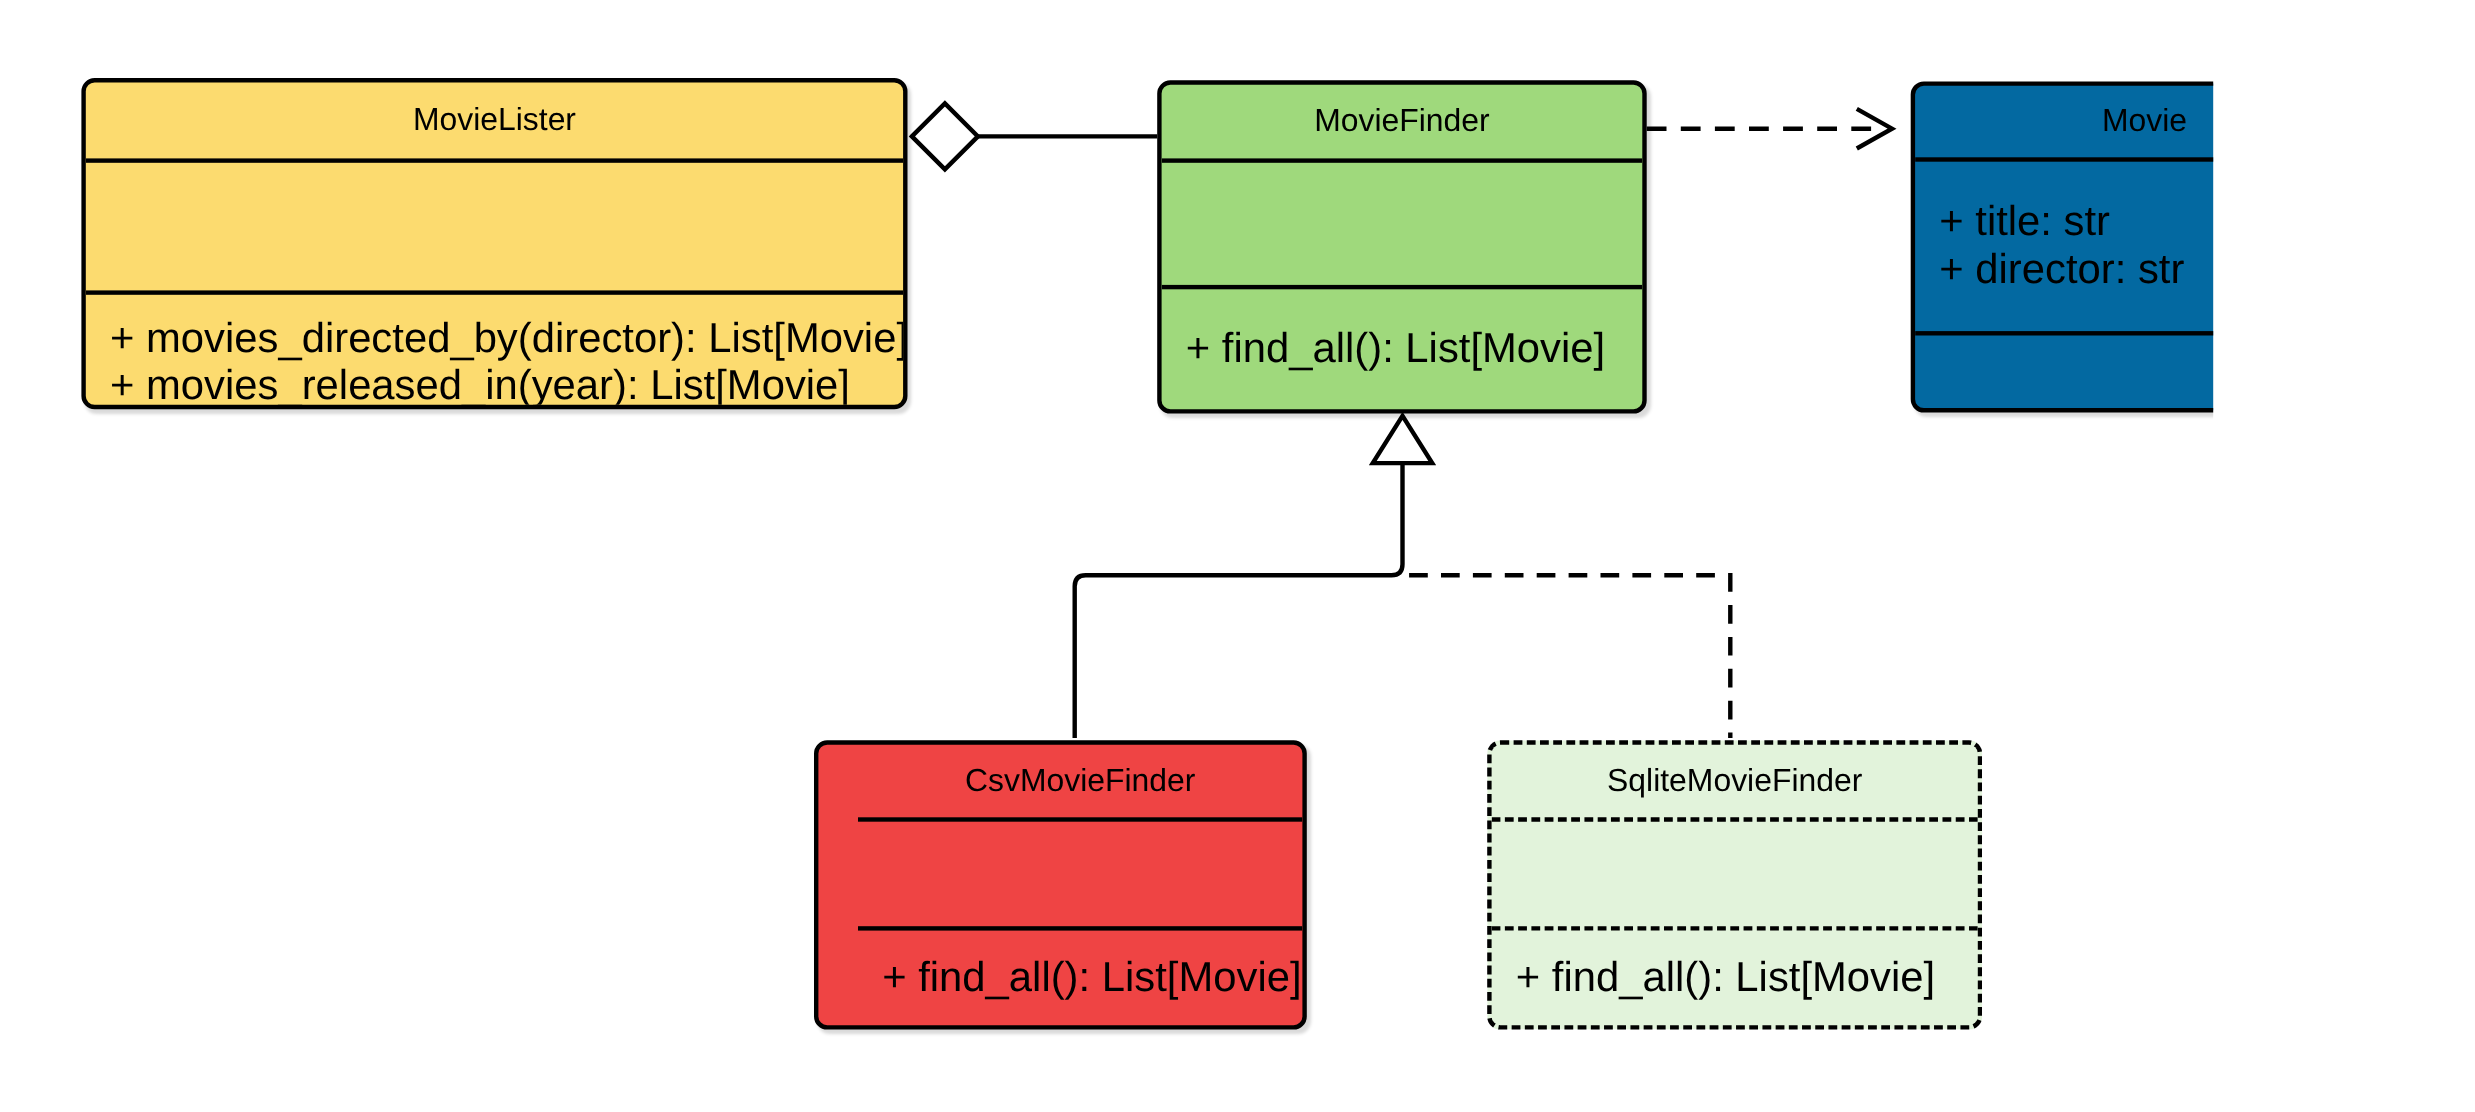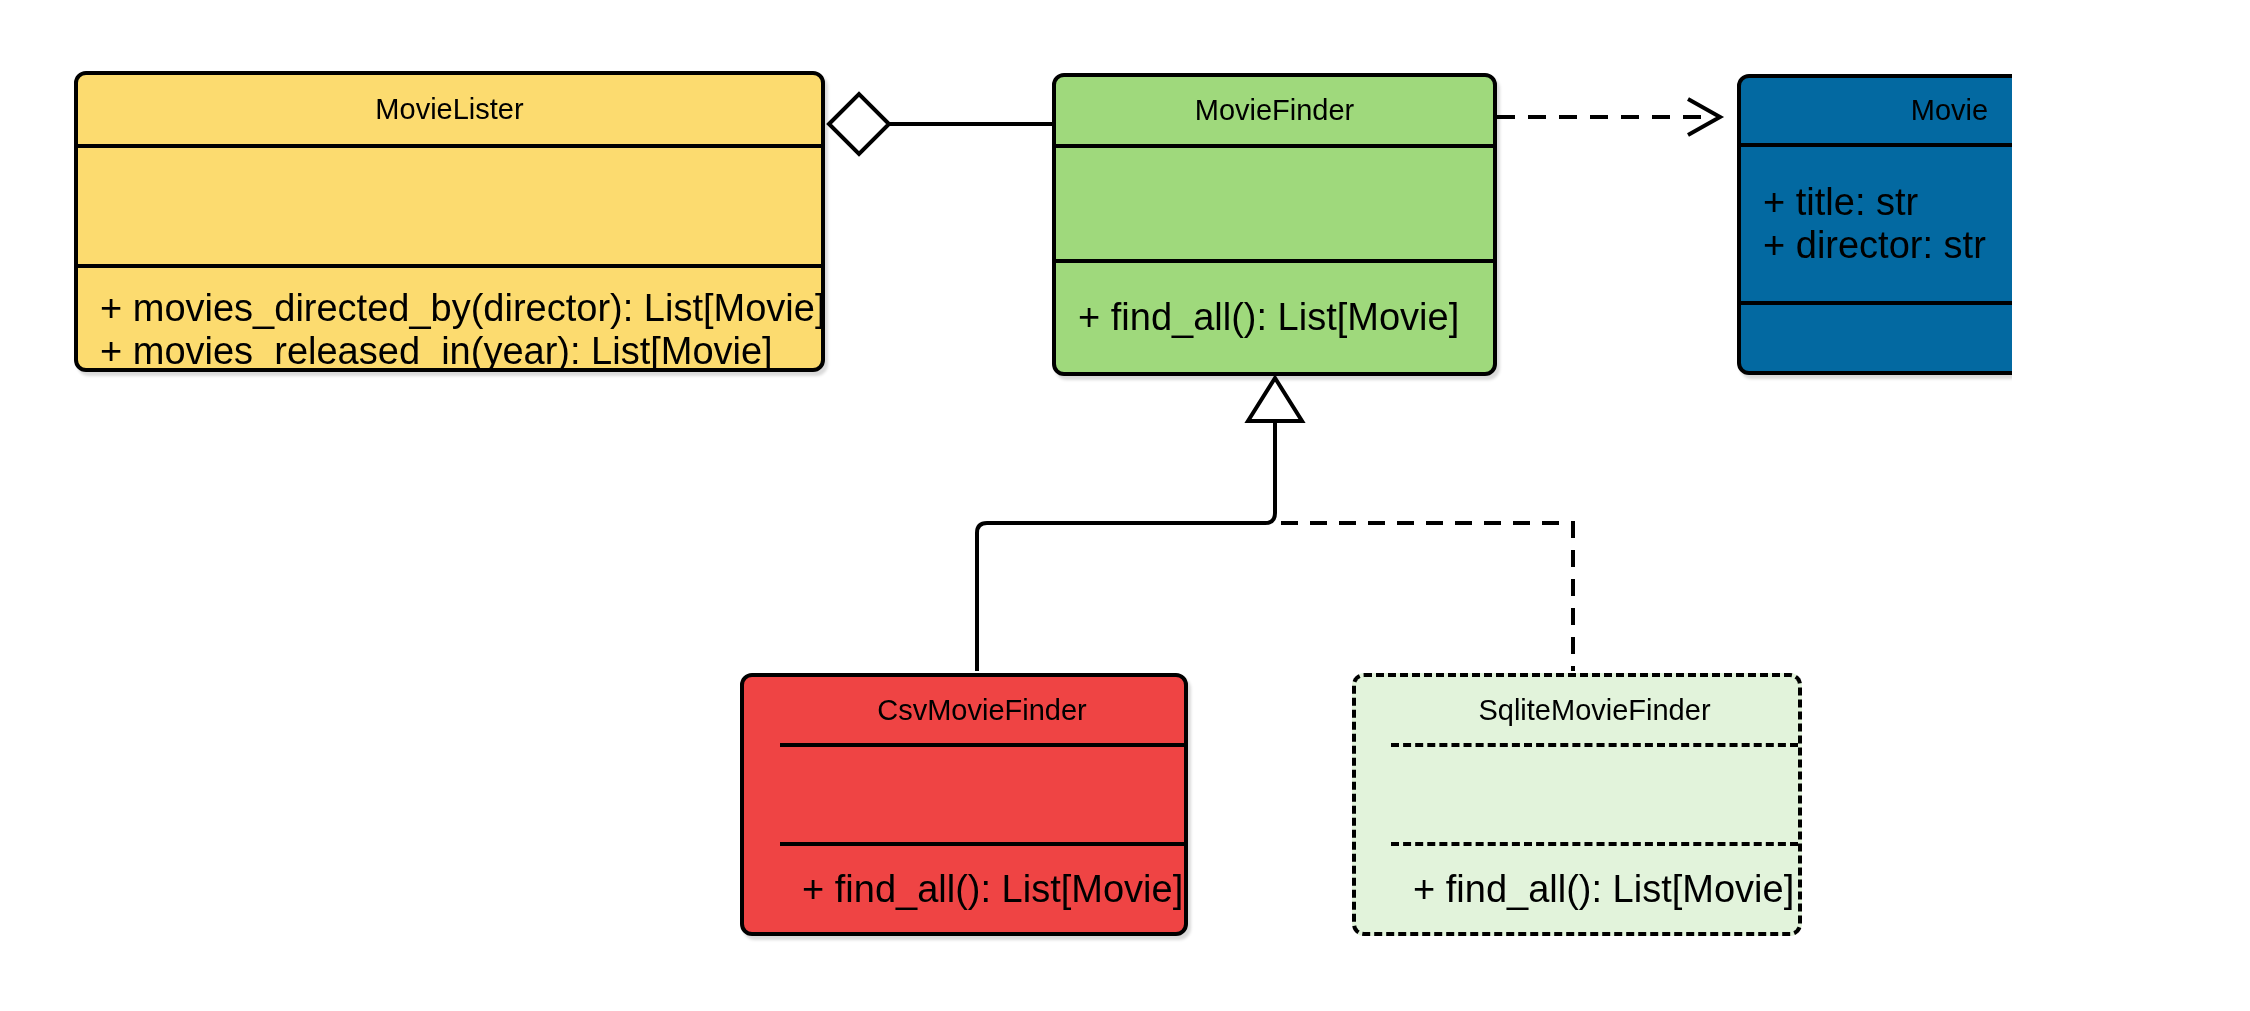--- a/index.html
+++ b/index.html
@@ -27,21 +27,20 @@
     box-sizing: border-box;
     border: 4px solid #000000;
     border-radius: 12px;
     overflow: hidden;
     box-shadow: 3px 4px 3px rgba(0,0,0,0.15);
     color: #000000;
   }
   .uml-class.dashed {
     border-style: dashed;
     box-shadow: none;
-    padding-left: 35px;
   }
   .row {
     box-sizing: content-box;
     width: 100%;
   }
   .row.title {
     display: flex;
     align-items: center;
     justify-content: center;
     font-size: 29px;

